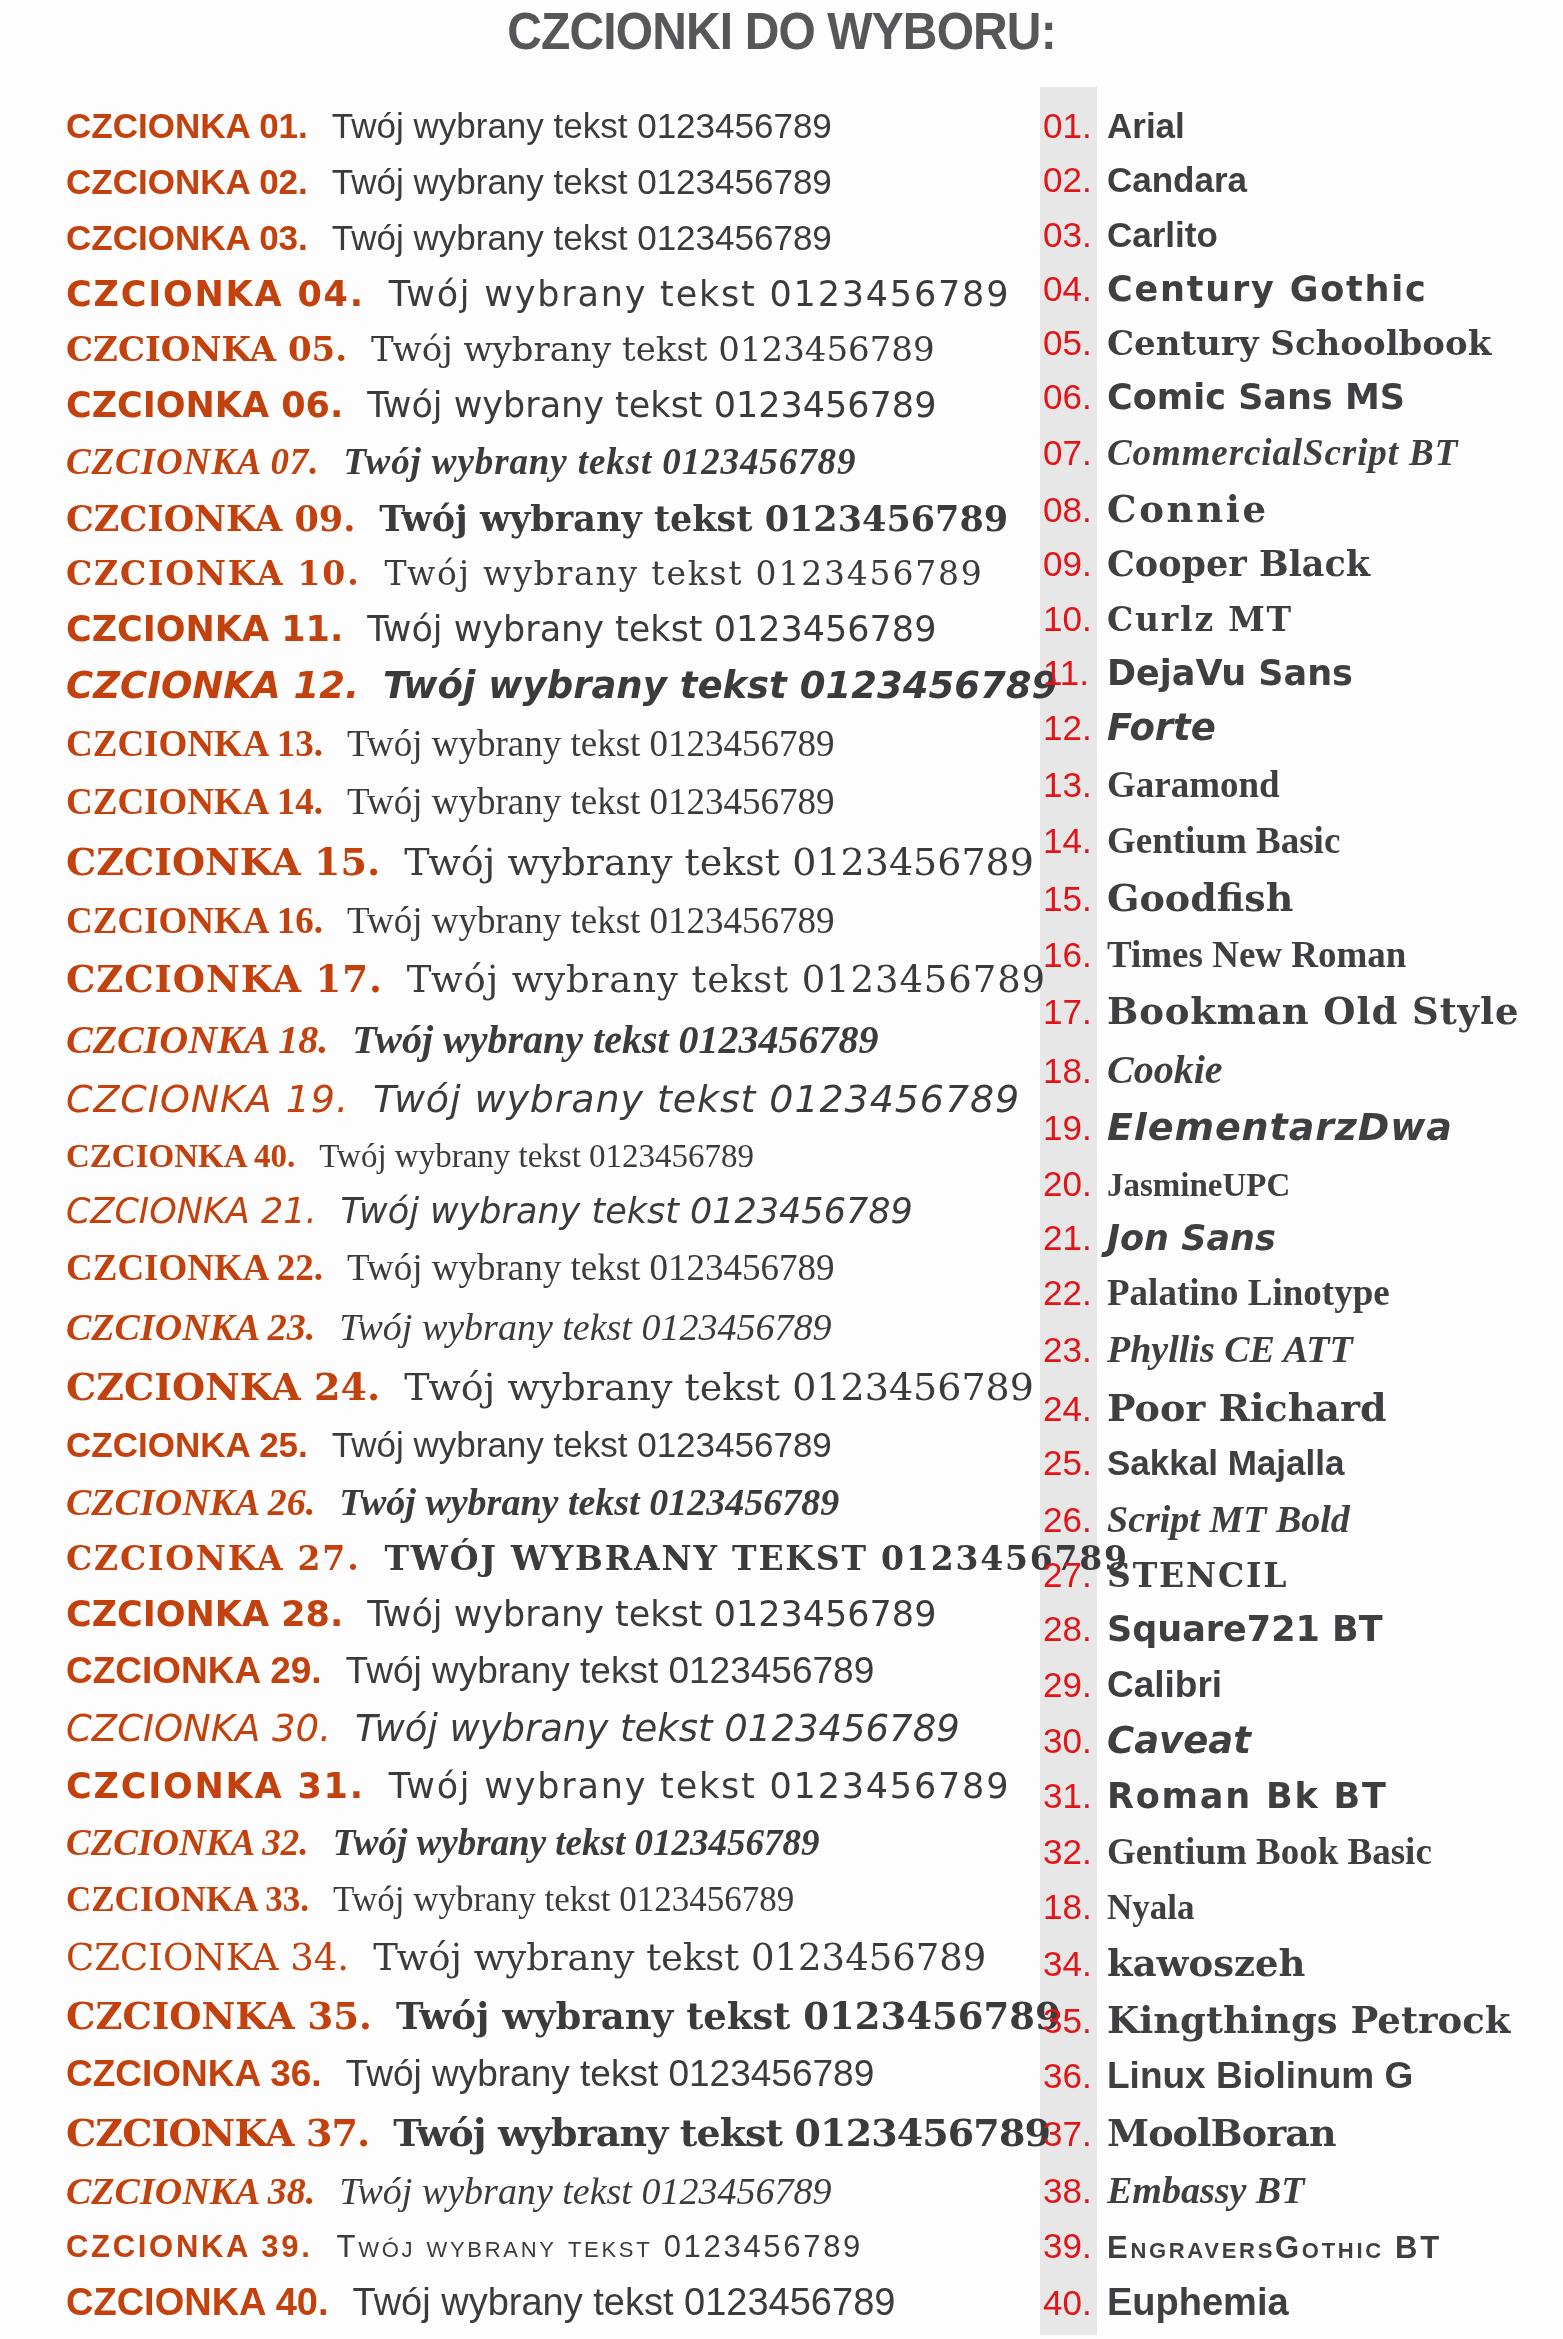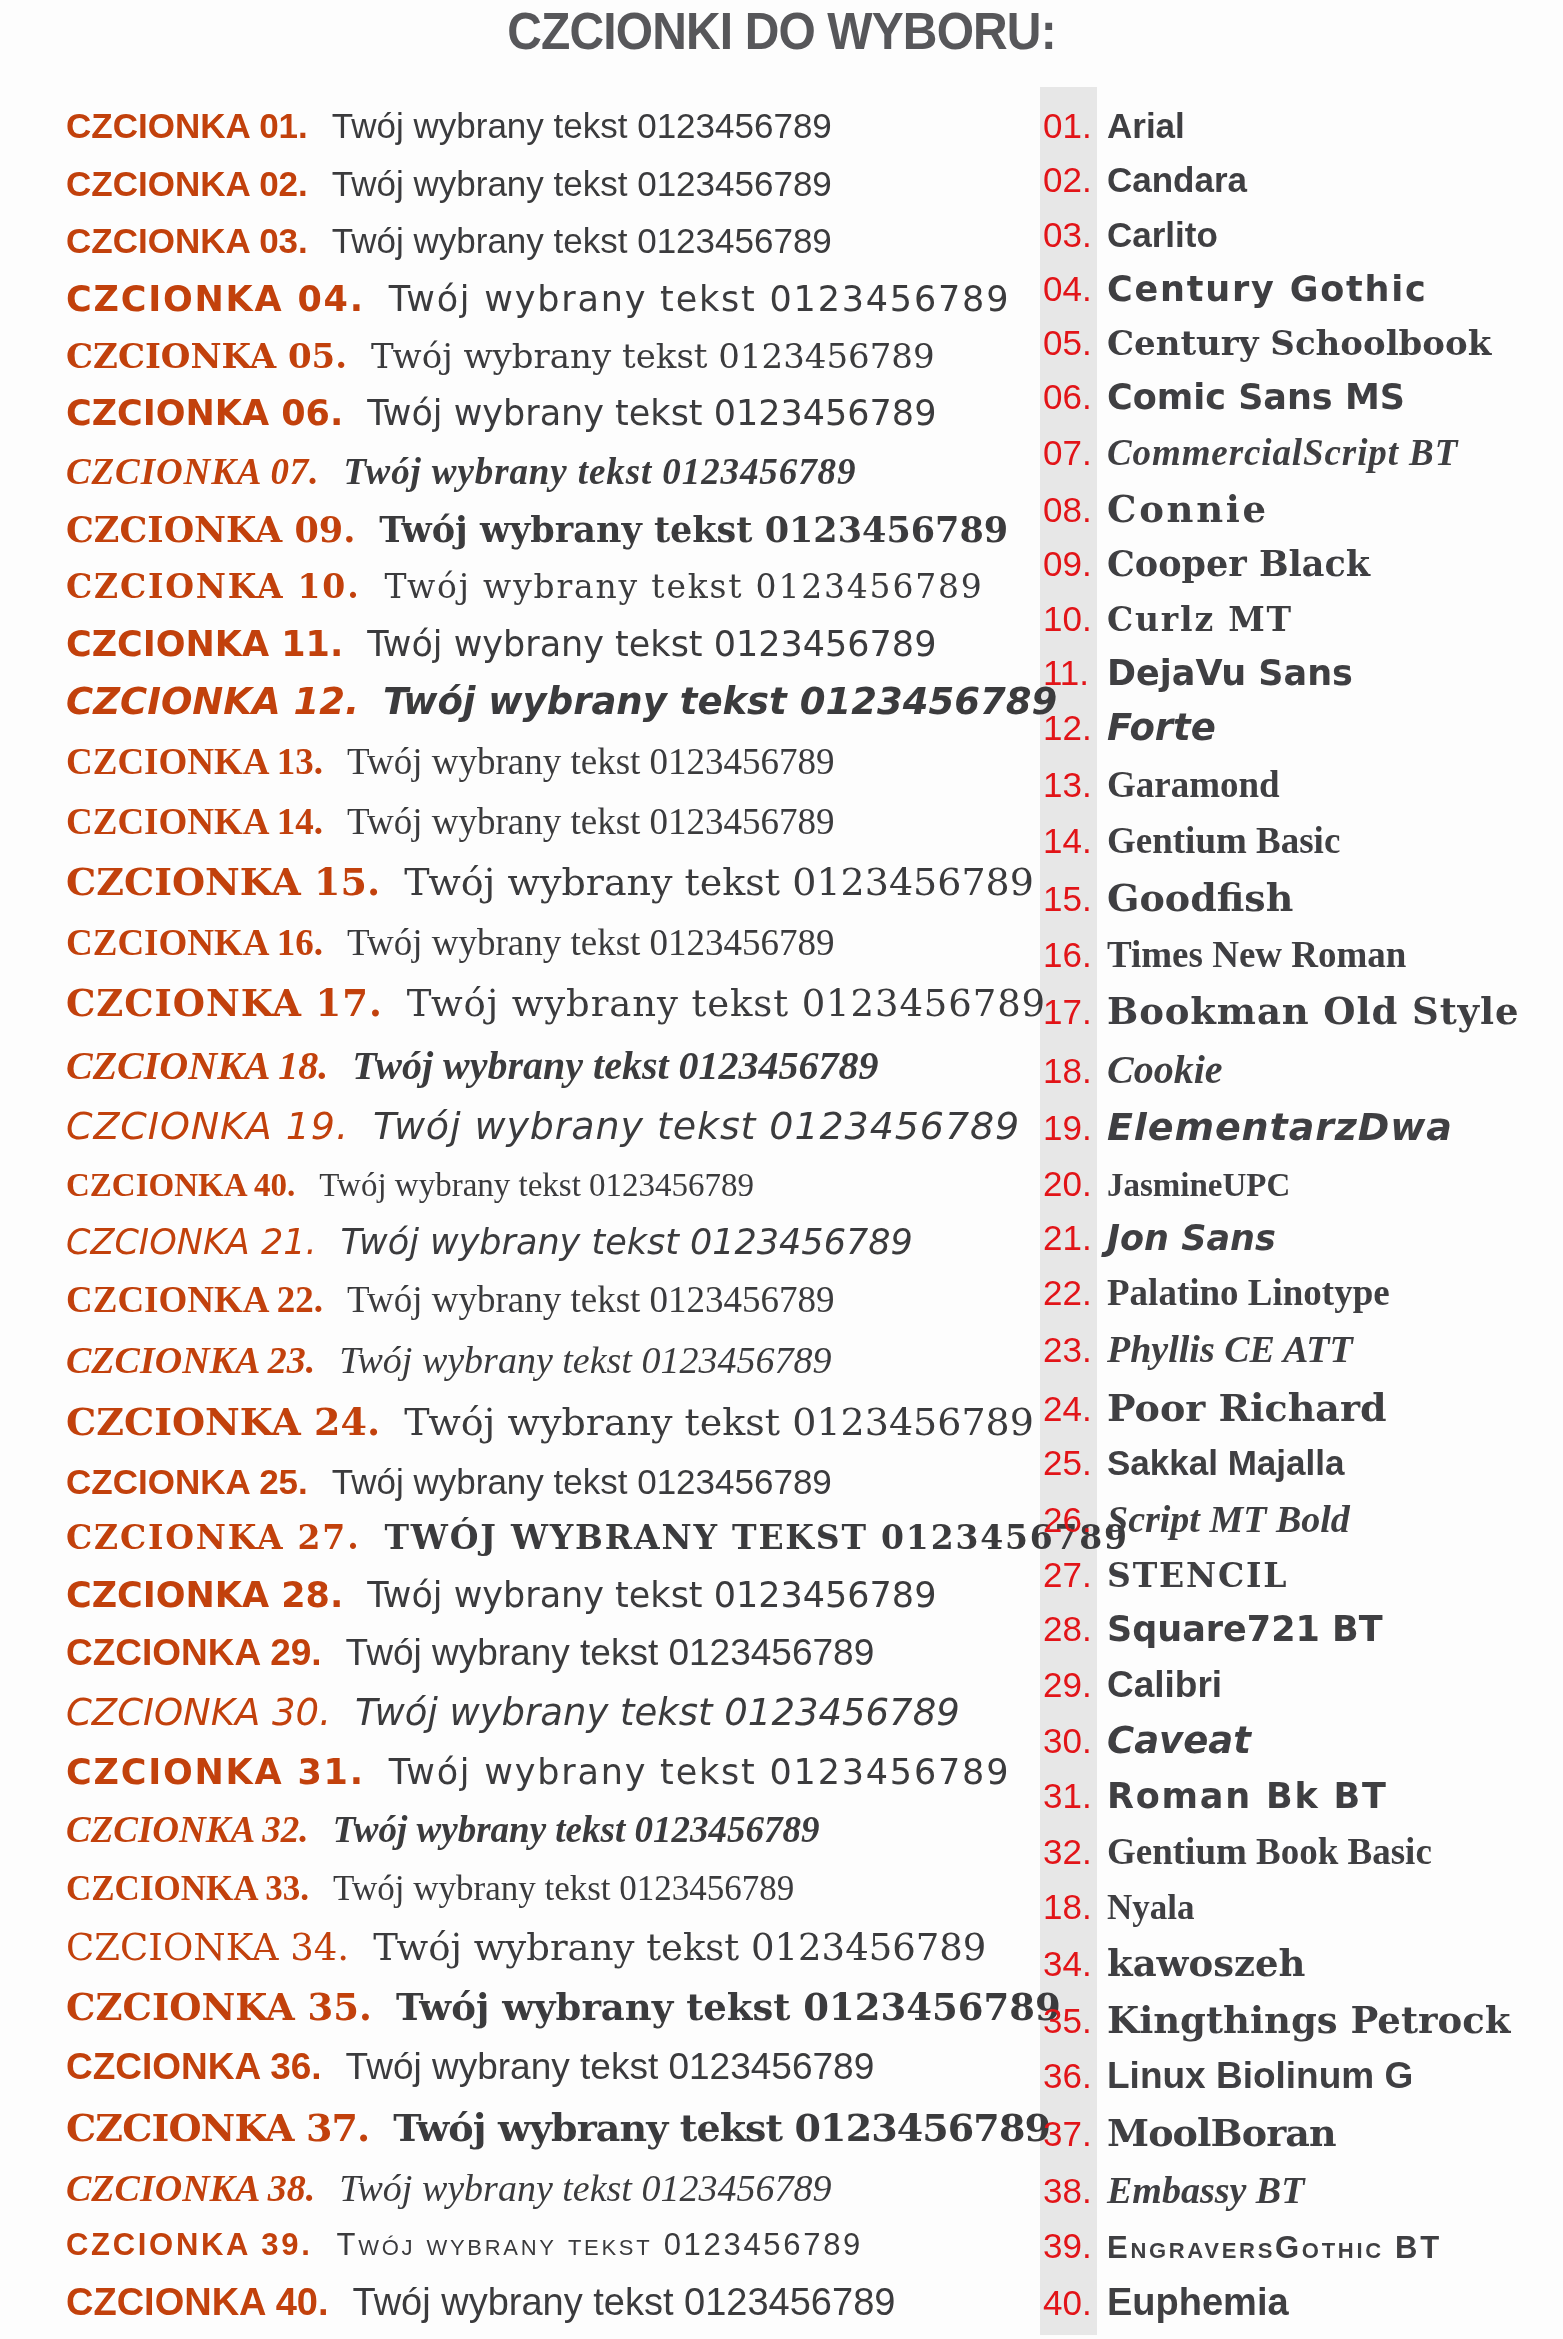--- a/index.html
+++ b/index.html
@@ -145,20 +145,23 @@
   </div>
     <div class="lrow f23">
     <span class="lab">CZCIONKA 23.</span><span class="sample">Twój wybrany tekst 0123456789</span>
   </div>
     <div class="lrow f24">
     <span class="lab">CZCIONKA 24.</span><span class="sample">Twój wybrany tekst 0123456789</span>
   </div>
     <div class="lrow f25">
     <span class="lab">CZCIONKA 25.</span><span class="sample">Twój wybrany tekst 0123456789</span>
   </div>
+    <div class="lrow f26">
+    <span class="lab">CZCIONKA 26.</span><span class="sample">Twój wybrany tekst 0123456789</span>
+  </div>
     <div class="lrow f27">
     <span class="lab">CZCIONKA 27.</span><span class="sample">TWÓJ WYBRANY TEKST 0123456789</span>
   </div>
     <div class="lrow f28">
     <span class="lab">CZCIONKA 28.</span><span class="sample">Twój wybrany tekst 0123456789</span>
   </div>
     <div class="lrow f29">
     <span class="lab">CZCIONKA 29.</span><span class="sample">Twój wybrany tekst 0123456789</span>
   </div>
     <div class="lrow f30">

